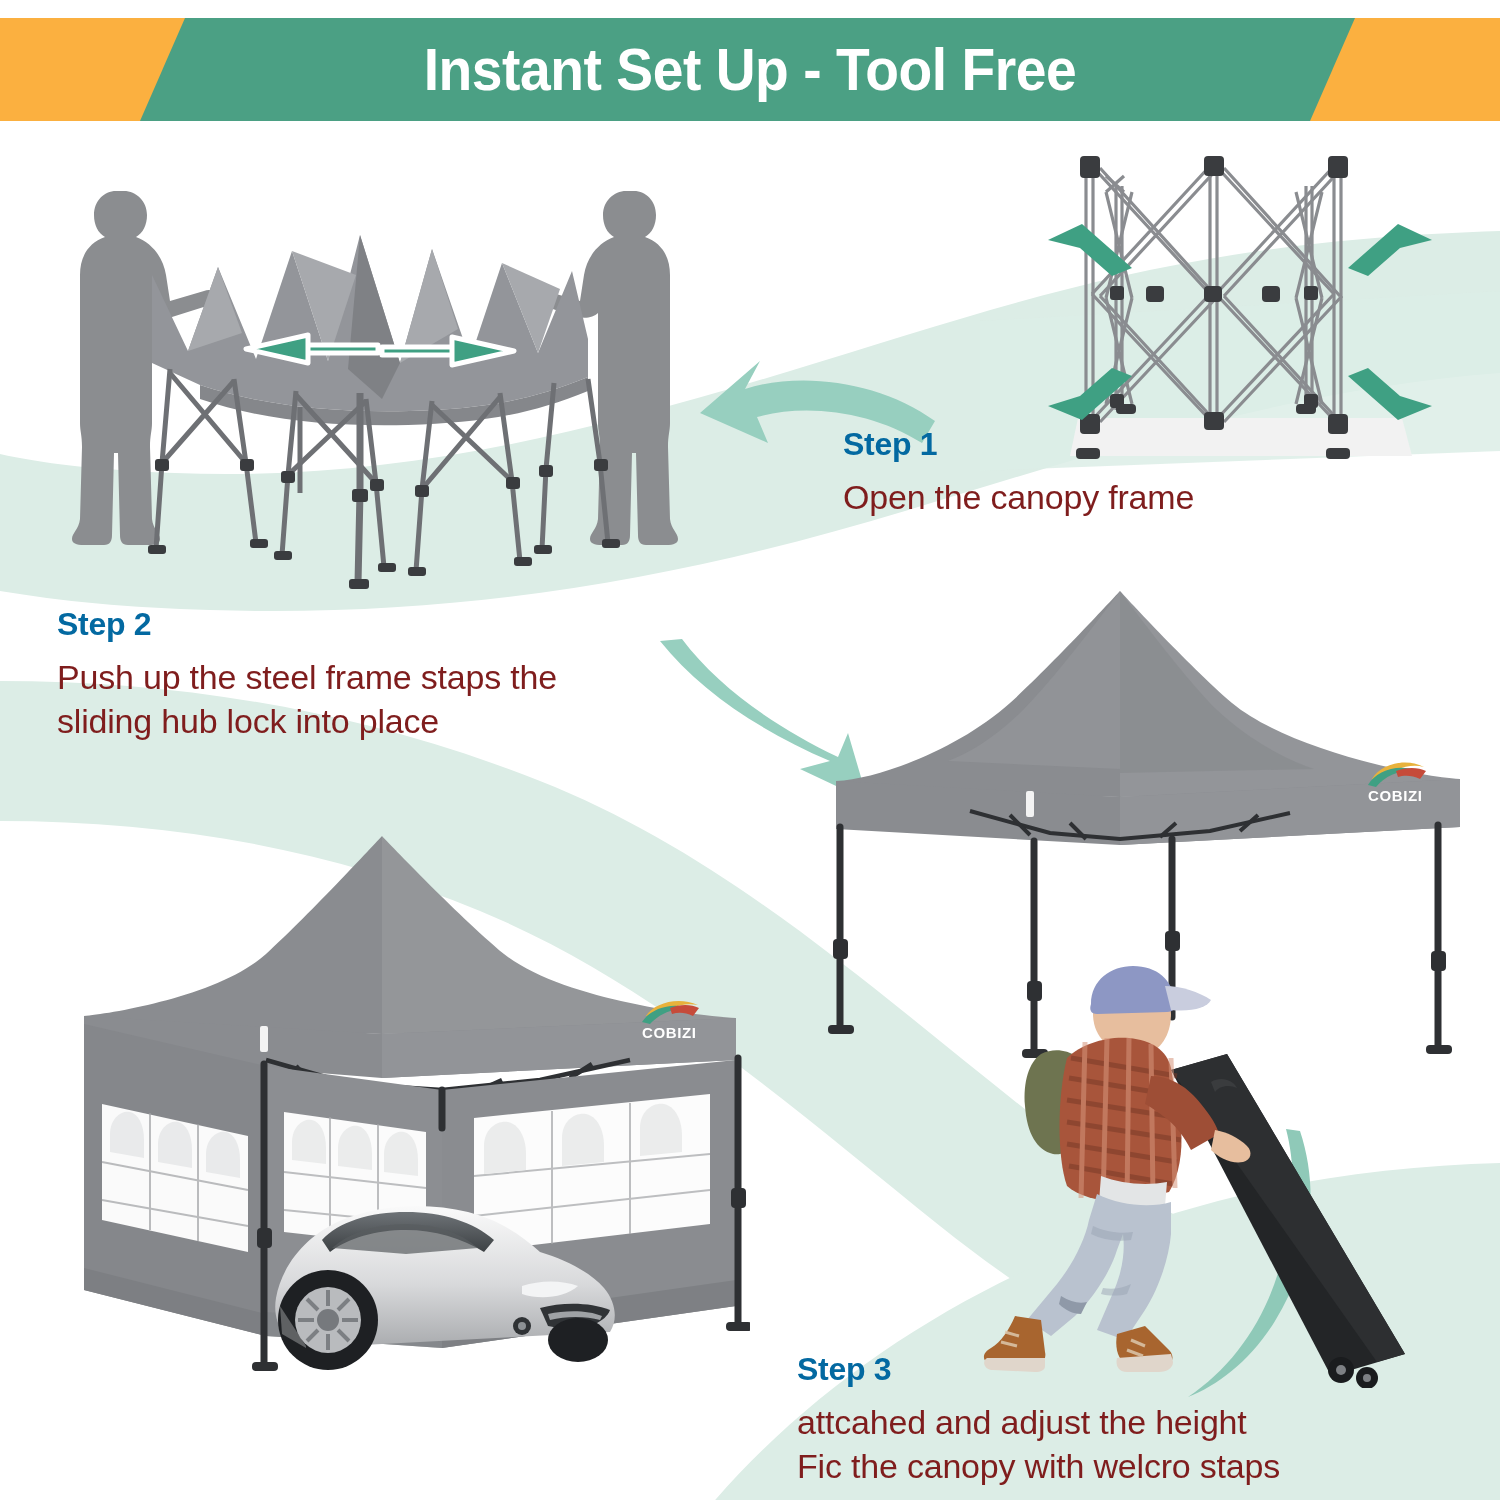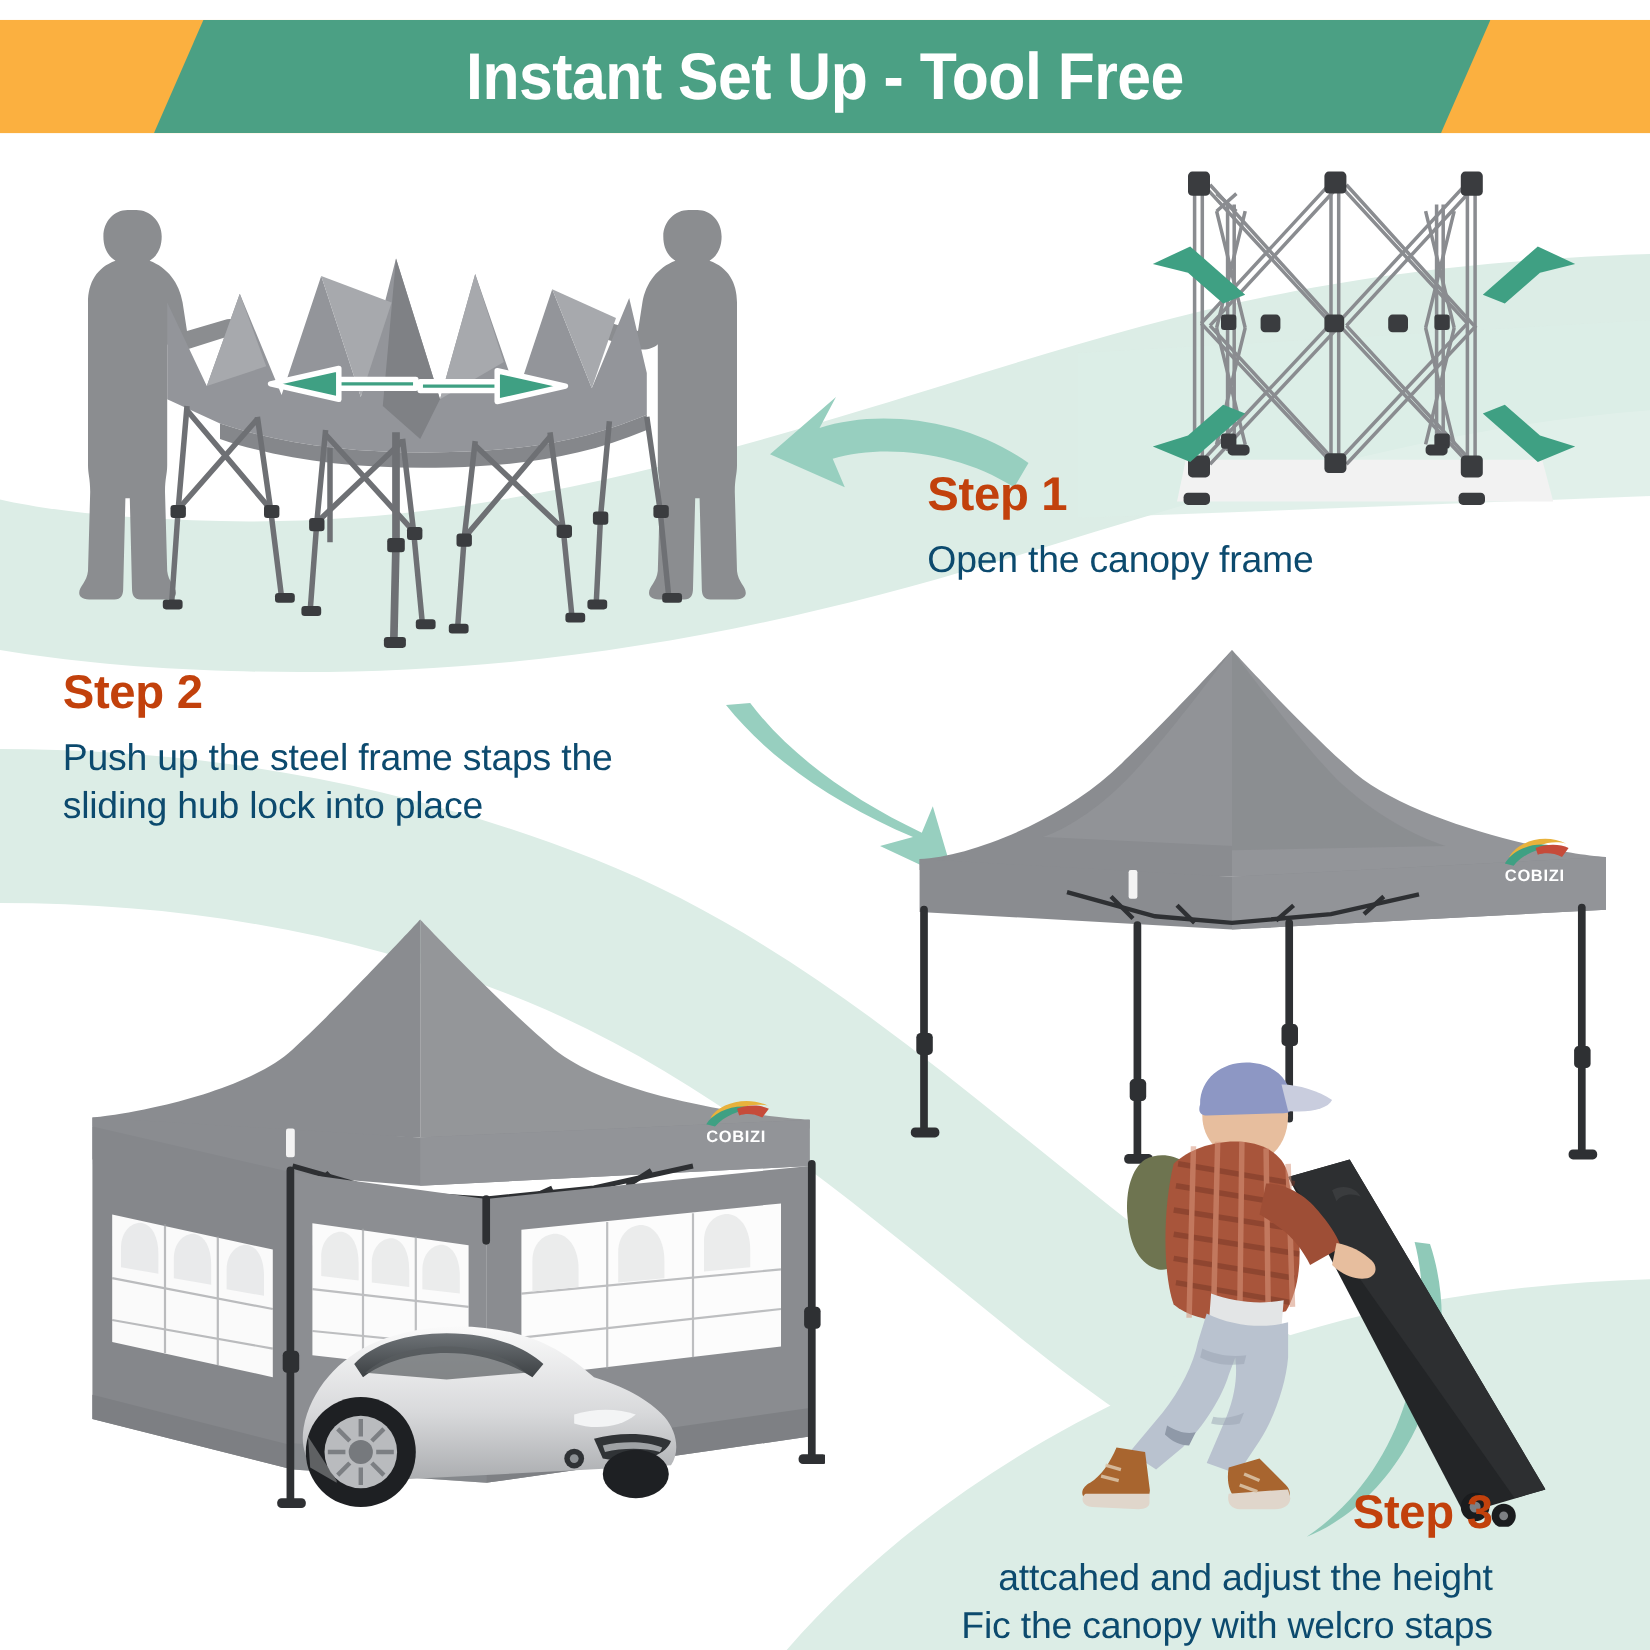--- a/index.html
+++ b/index.html
@@ -15,25 +15,25 @@
      display:flex;align-items:center;justify-content:center;
      color:#ffffff;font-size:60px;font-weight:bold;letter-spacing:-0.5px;
      font-family:"Liberation Sans Narrow","Liberation Sans",sans-serif;
      transform:scaleX(0.92);white-space:nowrap;}
 
   
   .ribbon{position:absolute;left:0;top:103px;width:1500px;height:1397px;pointer-events:none;}
 
   
   .step{position:absolute;}
-  .step-title{font-size:43px;font-weight:bold;color:#c2410c;margin:0 0 12px 0;letter-spacing:-0.3px;}
-  .step-body{font-size:34px;color:#0c4a6e;line-height:1.30;letter-spacing:-0.2px;}
+  .step-title{font-size:32px;font-weight:bold;color:#0369a1;margin:0 0 12px 0;letter-spacing:-0.3px;}
+  .step-body{font-size:34px;color:#7f1d1d;line-height:1.30;letter-spacing:-0.2px;}
   #step1{left:843px;top:408px;width:460px;}
   #step2{left:57px;top:588px;width:590px;}
-  #step3{left:797px;top:1333px;width:560px;text-align:right;}
+  #step3{left:797px;top:1333px;width:560px;}
 
   
   .illus{position:absolute;text-align:right;}
   #illus-fold   {left:60px;  top:145px; width:630px; height:430px;}
   #illus-frame  {left:1020px;top:130px; width:440px; height:330px;}
   #illus-canopy {left:820px; top:565px; width:660px; height:510px;}
   #illus-side   {left:70px;  top:810px; width:680px; height:580px;}
   #illus-man    {left:975px; top:940px; width:430px; height:430px;}
   .illus svg{display:block;width:100%;height:100%;}
 </style>

